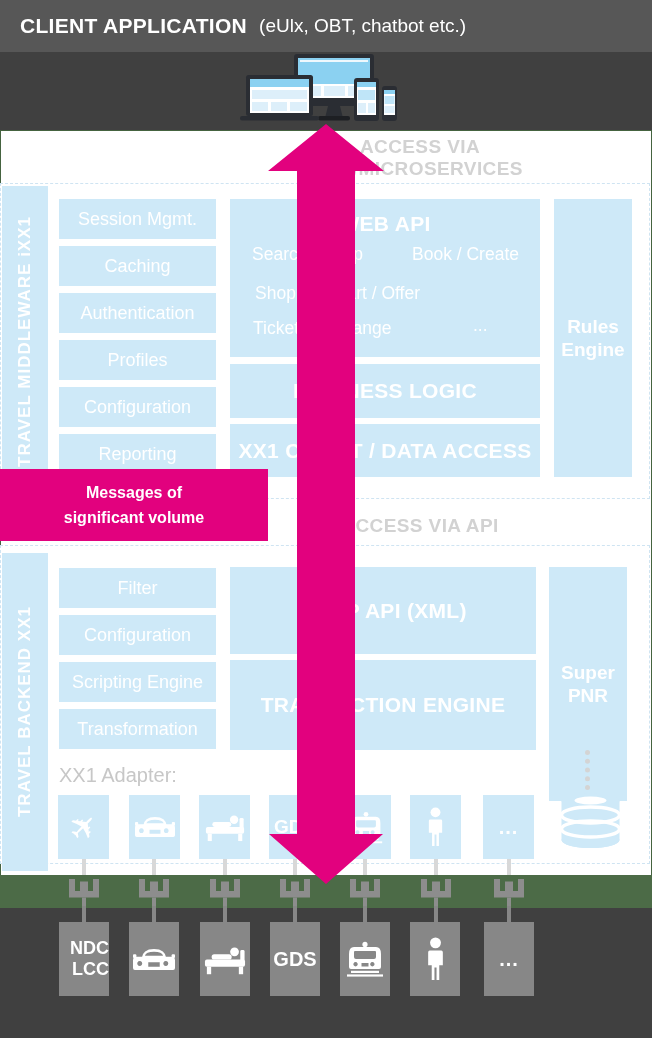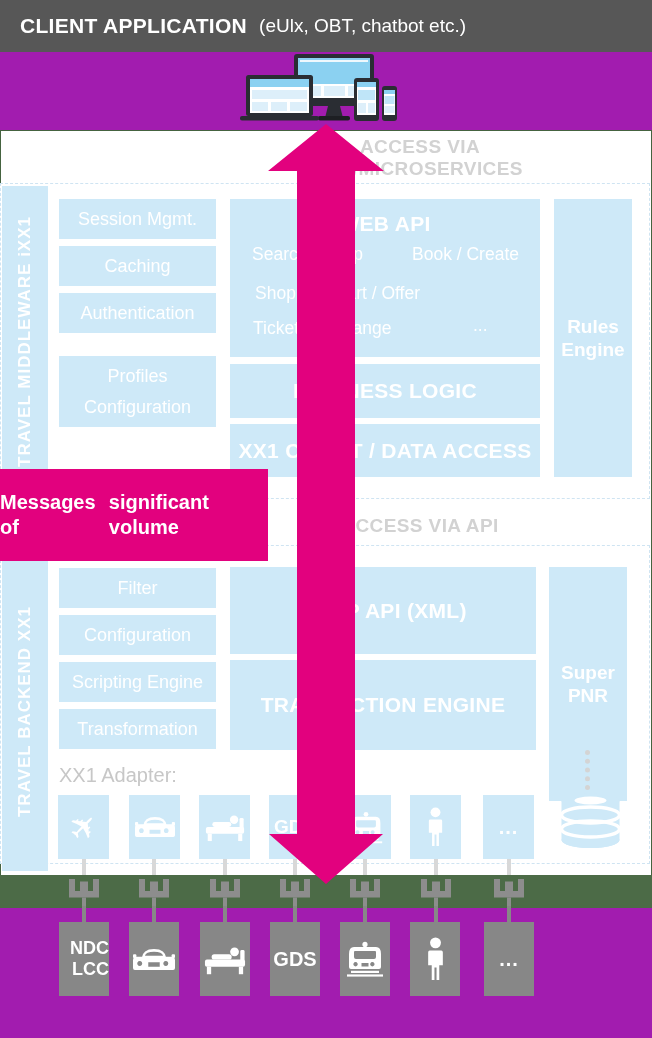--- a/index.html
+++ b/index.html
@@ -1,16 +1,16 @@
 <!DOCTYPE html>
 <html><head>
 <meta charset="utf-8">
 <style>
   html,body{margin:0;padding:0;background:#fff;}
-  .canvas{position:relative;width:652px;height:1038px;background:#a21caf;overflow:hidden;
+  .canvas{position:relative;width:652px;height:1038px;background:#404040;overflow:hidden;
           font-family:"Liberation Sans",sans-serif;}
   .abs{position:absolute;}
   
   .topbar{left:0;top:0;width:652px;height:52px;background:#575757;display:flex;align-items:center;}
   .topbar .t1{color:#fff;font-size:21px;font-weight:bold;margin-left:20px;letter-spacing:.3px;}
   .topbar .t2{color:#fff;font-size:19px;font-weight:400;margin-left:12px;}
   .footbar{left:0;top:1010px;width:652px;height:28px;background:#575757;display:flex;align-items:center;}
   .footbar .t1{color:#fff;font-size:19px;font-weight:bold;margin-left:20px;}
   
   .frame{left:0;top:130px;width:650px;height:745px;border-top:1px solid #456340;
@@ -24,23 +24,23 @@
   .vlabel{writing-mode:vertical-rl;transform:rotate(180deg);color:#fff;font-weight:bold;
           font-size:17px;letter-spacing:1px;white-space:nowrap;}
   
   .btn{left:59px;width:157px;height:40px;background:#cee9f8;color:#fff;font-size:18px;
        display:flex;align-items:center;justify-content:center;}
   .bluebox{background:#cee9f8;color:#fff;}
   .boxtitle{font-size:21px;font-weight:600;letter-spacing:.3px;}
   .center{display:flex;align-items:center;justify-content:center;text-align:center;}
   .op{position:absolute;font-size:17.5px;color:#fff;white-space:nowrap;}
   
-  .volume{left:0;top:469px;width:268px;height:92px;background:#e2017e;z-index:40;
-          display:flex;flex-direction:row;align-items:center;justify-content:center;
-          color:#fff;font-size:20px;font-weight:bold;line-height:25px;}
+  .volume{left:0;top:469px;width:268px;height:72px;background:#e2017e;z-index:40;
+          display:flex;flex-direction:column;align-items:center;justify-content:center;
+          color:#fff;font-size:16px;font-weight:bold;line-height:25px;}
   .arrow{left:0;top:0;z-index:30;pointer-events:none;}
   
   .adapterbox{top:795px;width:51px;height:64px;background:#cee9f8;display:flex;
               align-items:center;justify-content:center;color:#fff;}
   .lightline{top:859px;width:4px;height:18px;background:#d8d8d8;}
   .greenbar{left:0;top:875px;width:652px;height:33px;background:#4c6b47;z-index:10;}
   .plug{top:879px;z-index:12;}
   .grayline{top:906px;width:4px;height:16px;background:#878787;z-index:12;}
   .extbox{top:922px;width:50px;height:74px;background:#878787;display:flex;
           align-items:center;justify-content:center;color:#fff;text-align:center;}
@@ -146,22 +146,23 @@
     <div>API/MICROSERVICES</div>
   </div>
 
   <div class="abs dashed" style="left:0;top:183px;width:648px;height:314px"></div>
   <div class="abs sidebar" style="left:2px;top:186px;width:46px;height:310px">
     <span class="vlabel">TRAVEL MIDDLEWARE iXX1</span>
   </div>
   <div class="abs btn" style="top:199px">Session Mgmt.</div>
   <div class="abs btn" style="top:246px">Caching</div>
   <div class="abs btn" style="top:293px">Authentication</div>
-  <div class="abs btn" style="top:356px">Profiles</div>
+  <div class="abs btn" style="top:340px">Profiles</div>
   <div class="abs btn" style="top:387px">Configuration</div>
+  <div class="abs btn" style="top:434px">Reporting</div>
 
   <div class="abs bluebox" style="left:230px;top:199px;width:310px;height:158px">
     <div class="boxtitle" style="position:absolute;top:13px;width:100%;text-align:center">WEB API</div>
     <span class="op" style="left:22px;top:45px">Search / Shop</span>
     <span class="op" style="left:182px;top:45px">Book / Create</span>
     <span class="op" style="left:25px;top:84px">Shopping Cart / Offer</span>
     <span class="op" style="left:23px;top:119px">Ticket / Exchange</span>
     <span class="op" style="left:243px;top:116px">...</span>
   </div>
 

